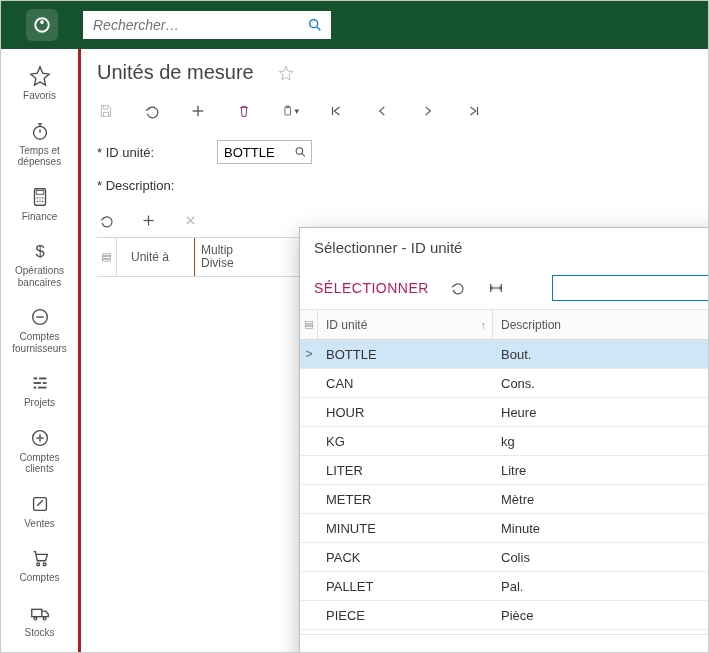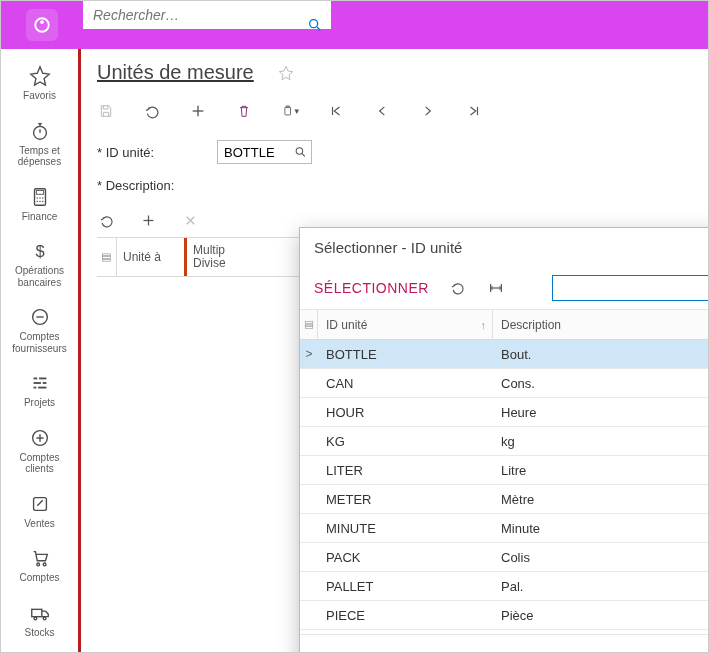--- a/index.html
+++ b/index.html
@@ -1,53 +1,53 @@
 <!DOCTYPE html>
 <html><head>
 <meta charset="utf-8">
 <style>
   * { box-sizing: border-box; margin: 0; padding: 0; }
   body { font-family: -apple-system, BlinkMacSystemFont, "Segoe UI", Arial, sans-serif; font-size: 13px; color: #333; background: #fff; width: 709px; height: 653px; overflow: hidden; border: 1px solid #ccc; }
   
-  .topbar { height: 48px; background: #d946ef; display: flex; padding: 0 12px; gap: 12px; }
+  .topbar { height: 48px; background: #14532d; display: flex; align-items: center; padding: 0 12px; gap: 12px; }
   .logo-badge { width: 58px; display: flex; align-items: center; justify-content: center; }
   .logo-circle { width: 32px; height: 32px; border-radius: 6px; background: rgba(255,255,255,0.15); display:flex; align-items:center; justify-content:center;}
   .search-wrap { flex: 1; position: relative; max-width: 248px; }
   .search-input { width: 100%; height: 28px; border: none; padding: 0 32px 0 10px; font-size: 14px; font-style: italic; color: #888; background: #fff; }
   .search-icon-top { position: absolute; right: 8px; top: 50%; transform: translateY(-50%); color: #007acc; }
 
   .body-wrap { display: flex; height: calc(653px - 48px); }
   
   .sidebar { width: 80px; border-right: 3px solid #b91c1c; padding-top: 8px; overflow-y: auto; }
   .side-item { display: flex; flex-direction: column; align-items: center; padding: 8px 4px 10px; cursor: pointer; color: #4a4a4a; }
   .side-item .icon { font-size: 22px; margin-bottom: 3px; color: #4c4c4c; }
   .side-item .label { font-size: 10px; text-align: center; line-height: 1.15; color: #5a5a5a; }
 
   .main { flex: 1; position: relative; padding: 12px 16px; }
-  .page-title-row { display: flex; align-items: center; gap: 24px; margin-bottom: 12px; text-decoration: underline; }
+  .page-title-row { display: flex; align-items: center; gap: 24px; margin-bottom: 12px; }
   .page-title { font-size: 20px; font-weight: 400; color: #444; }
   .star-title { color: #bbb; font-size: 16px; }
   
   .toolbar { display: flex; align-items: center; gap: 28px; padding: 6px 0 12px; color: #555; }
   .tb-icon { width: 18px; height: 18px; display: flex; align-items: center; justify-content: center; cursor: pointer; color: #555; }
   .tb-icon.disabled { color: #bbb; }
   
   .form-area { padding-top: 8px; }
   .form-row { display: flex; align-items: center; margin-bottom: 14px; }
   .form-label { width: 120px; font-size: 13px; color: #333; }
   .form-label::before { content: "* "; color: #333; }
   .id-input-wrap { position: relative; width: 95px; border: 1px solid #bbb; height: 24px; display: flex; align-items: center; padding: 0 24px 0 6px; background:#fff;}
   .id-input { border: none; width: 100%; font-size: 13px; outline: none; }
   .id-search-ic { position: absolute; right: 4px; top: 50%; transform: translateY(-50%); color: #555; }
 
   .subgrid { margin-top: 14px; }
   .sub-toolbar { display: flex; gap: 24px; align-items: center; padding: 4px 0 8px; color: #555; }
   .sub-header { display: flex; border-top: 1px solid #d9d9d9; border-bottom: 1px solid #d9d9d9; height: 40px; align-items:center; color:#555; font-size:12px;}
   .sub-col1 { width: 20px; border-right: 1px solid #d9d9d9; height:100%; display:flex; align-items:center; justify-content:center;}
-  .sub-col2 { width: 70px; padding: 4px 6px; border-right: 3px solid #c2410c; height:100%; display:flex; align-items:center;}
+  .sub-col2 { width: 70px; padding: 4px 6px; border-right: 1px solid #c2410c; height:100%; display:flex; align-items:center;margin-left:8px;}
   .sub-col3 { width: 55px; padding: 4px 6px; height:100%; display:flex; align-items:center; line-height:1.1;}
 
   
   .popup { position: absolute; top: 178px; left: 218px; width: 468px; height: 452px; background: #fff; border: 1px solid #bbb; box-shadow: 0 6px 20px rgba(0,0,0,0.25); display: flex; flex-direction: column; }
   .popup-header { height: 38px; display: flex; align-items: center; padding: 0 10px 0 14px; color: #444; font-size: 15px; }
   .popup-header .spacer { flex: 1; }
   .popup-tools { height: 44px; display: flex; align-items: center; padding: 0 14px; gap: 20px; border-bottom: 1px solid #e5e5e5;}
   .select-label { font-size: 14px; letter-spacing: 0.5px; color: #be185d; }
   .popup-search { margin-left: auto; width: 200px; height: 26px; border: 1px solid #007acc; position: relative; }
   .popup-search input { width: 100%; height: 100%; border: none; outline: none; padding: 0 26px 0 6px; font-size: 13px; }

